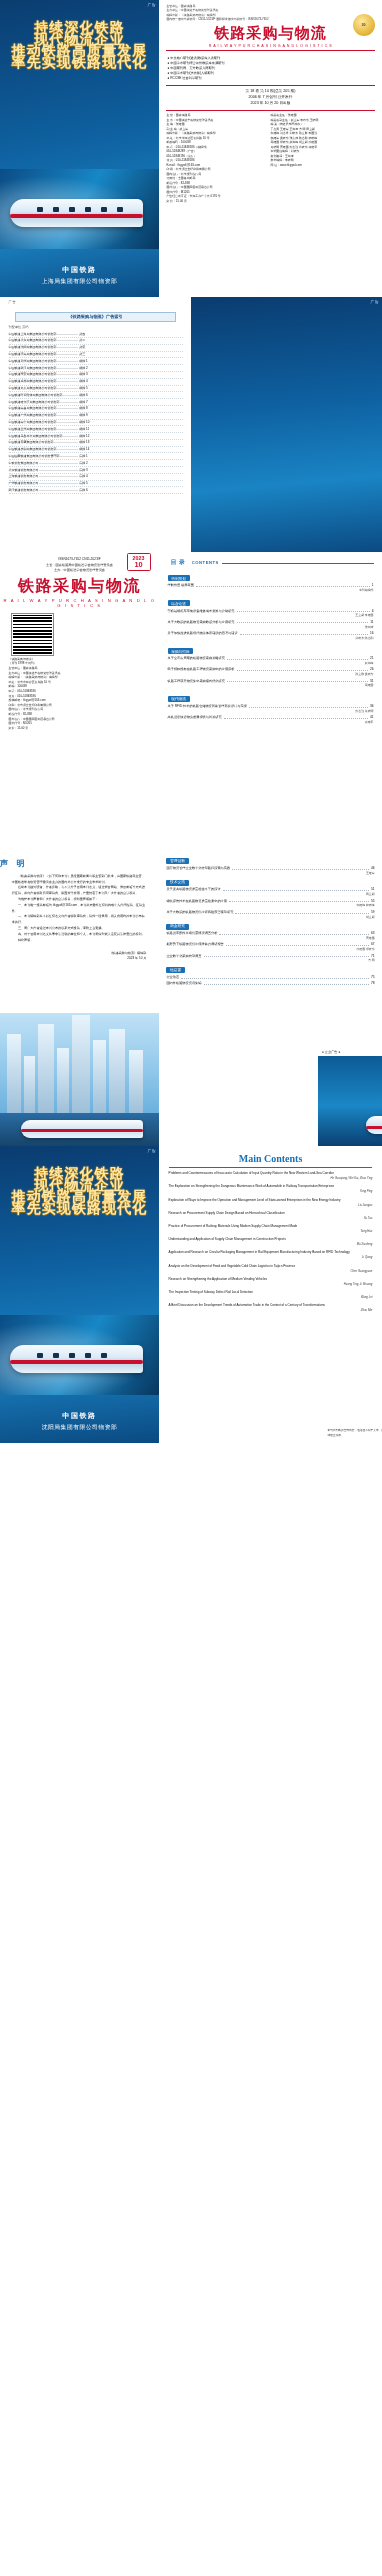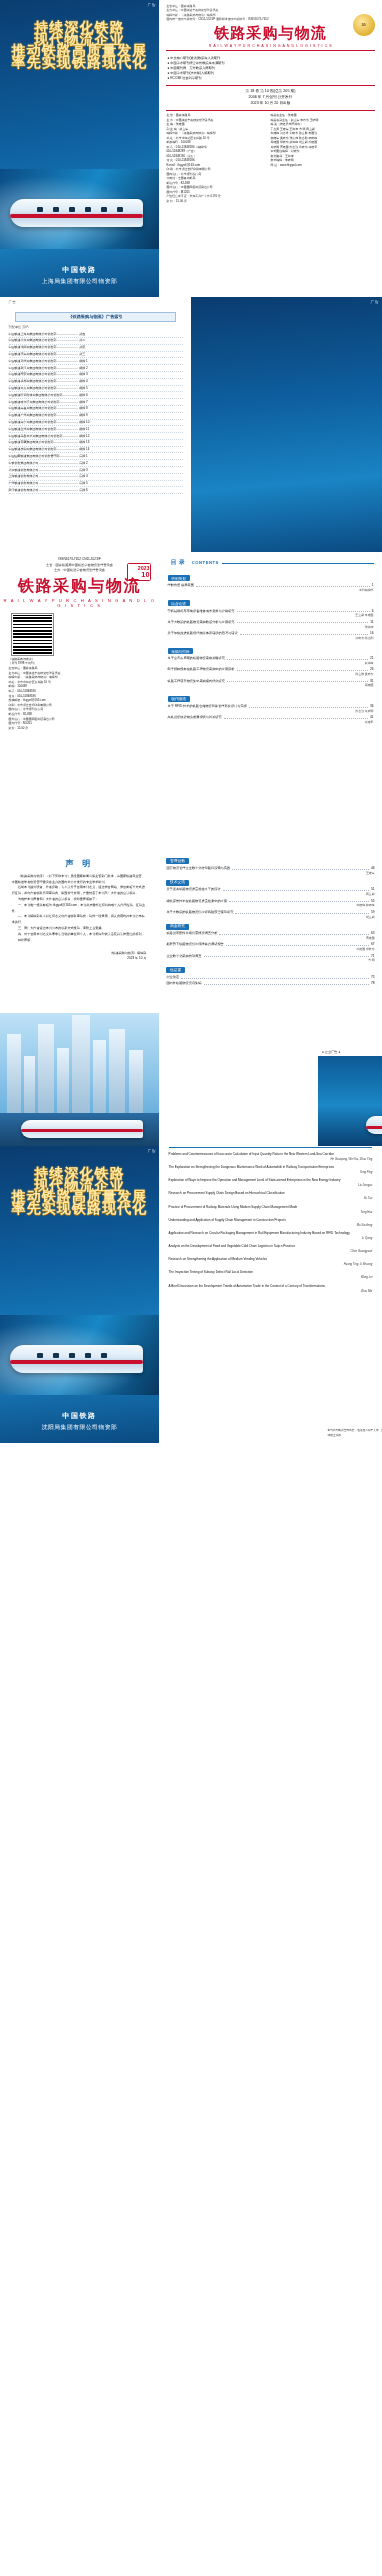--- a/index.html
+++ b/index.html
@@ -62,21 +62,21 @@
   .ad-rows div{border-bottom:0.5px dotted #cfd9e2;padding:0.5px 0;}
 
   
   #p3{height:297px;background:#ffffff;}
   .toc-left{position:absolute;left:0;top:0;width:159px;height:297px;background:#ffffff;border-right:0.5px solid #e3e9ef;}
   .toc-right{position:absolute;left:159px;top:0;width:223px;height:297px;background:#ffffff;}
   .issn{font-size:3.2px;color:#222;padding:5.3px 7.4px 0 7.4px;line-height:5.3px;text-align:center;}
   .big-title{text-align:center;font-family:"Liberation Serif","DejaVu Serif",serif;
     font-weight:bold;font-size:16px;color:#c8102e;letter-spacing:1.6px;margin-top:3.2px;}
   .big-sub{text-align:center;font-size:4.2px;color:#c8102e;letter-spacing:1.6px;margin-top:1.1px;}
-  .yearbox{position:absolute;right:8.5px;top:11px;width:22px;text-align:right;color:#c8102e;
+  .yearbox{position:absolute;right:8.5px;top:1px;width:22px;text-align:center;color:#c8102e;
     border:0.5px solid #c8102e;border-radius:1.6px;padding:1.1px 0;margin-left:42px;}
   .yearbox .y{font-size:5.3px;font-weight:bold;}
   .yearbox .m{font-size:7.4px;font-weight:bold;line-height:7.4px;}
   .qr{width:39px;height:39px;background:
       repeating-linear-gradient(0deg,#000 0 1.6px,#fff 1.6px 3.2px),
       repeating-linear-gradient(90deg,#000 0 1.6px,rgba(255,255,255,0) 1.6px 3.2px);
     border:1.6px solid #fff;outline:0.5px solid #888;margin:5.3px 0 0 11.7px;}
   .lcol{padding:2.1px 8.5px;font-size:2.9px;line-height:4.6px;color:#222;}
   .toc-head{display:flex;align-items:center;margin:6.4px 8.5px 2.1px 8.5px;}
   .toc-head .bar{flex:1;height:0.5px;background:#1a6fb5;}
@@ -85,21 +85,21 @@
   .sec .sn{display:inline-block;background:#1a6fb5;color:#fff;font-size:3.7px;padding:0.5px 3.7px;border-radius:1.1px;}
   .art{margin:1.6px 8.5px 0 8.5px;font-size:3.2px;line-height:4.8px;color:#111;}
   .art .t{display:flex;justify-content:space-between;}
   .art .a{text-align:right;color:#444;font-size:2.9px;}
   .art .dots{flex:1;border-bottom:0.5px dotted #aab6c2;margin:0 2.1px 1.1px 2.1px;}
 
   
   #p4{height:297px;}
   #p4 .left{position:absolute;left:0;top:0;width:159px;height:297px;background:#ffffff;}
   #p4 .right{position:absolute;left:159px;top:0;width:223px;height:297px;background:#ffffff;}
-  .decl-title{text-align:center;font-size:8px;font-weight:bold;color:#1a6fb5;letter-spacing:3.2px;padding-top:8.5px;}
+  .decl-title{text-align:left;font-size:8px;font-weight:bold;color:#1a6fb5;letter-spacing:3.2px;padding-top:8.5px;}
   .decl-body{padding:5.3px 11.7px;font-size:3.1px;line-height:5.8px;color:#111;text-indent:2em;}
   .decl-sign{text-align:right;padding:2.1px 12.7px;font-size:3.1px;line-height:5.3px;color:#111;}
   .city-art{position:absolute;left:0;bottom:0;width:159px;height:133px;
     background:linear-gradient(180deg,#bfe2f6 0%,#8fc6ea 45%,#4e9fd4 100%);}
   .bldg{position:absolute;bottom:32px;background:linear-gradient(180deg,#e8f4fd,#9dbfd8);}
   .road{position:absolute;left:0;bottom:0;width:159px;height:33px;background:linear-gradient(180deg,#2b6ca3,#16446b);}
   .train2{position:absolute;left:21px;bottom:8.5px;width:122px;height:18px;border-radius:9.6px 4.2px 2.1px 9.6px;
     background:linear-gradient(180deg,#fbfdff,#cfe0ee 60%,#eaf4fc);box-shadow:0 1.6px 3.7px rgba(0,0,0,.35);}
   .train2s{position:absolute;left:21px;bottom:14px;width:122px;height:2.7px;background:#c8102e;border-radius:1.6px;}
   .toc2{padding:5.3px 7.4px;font-size:3.2px;line-height:5px;color:#111;}
@@ -544,20 +544,21 @@
       <div class="train-win" style="left:85px"></div>
       <div class="train-win" style="left:101px"></div>
     </div>
     <div class="bottom-brand">
       <div class="b1">中国铁路</div>
       <div class="b2">沈阳局集团有限公司物资部</div>
     </div>
   </div>
 
   <div class="right">
+    <div class="mc-title">Main Contents</div>
     <div class="mc-rule"></div>
     <div class="mc-list">
       <div class="mc-item">
         <div>Problems and Countermeasures of Inaccurate Calculation of Input Quantity Ratio in the New Western Land-Sea Corridor</div>
         <div class="au">He Guoqiang, Wei Kai, Zhao Ying</div>
       </div>
       <div class="mc-item">
         <div>The Exploration on Strengthening the Dangerous Maintenance Work of Automobile in Railway Transportation Enterprises</div>
         <div class="au">Yang Ping</div>
       </div>

